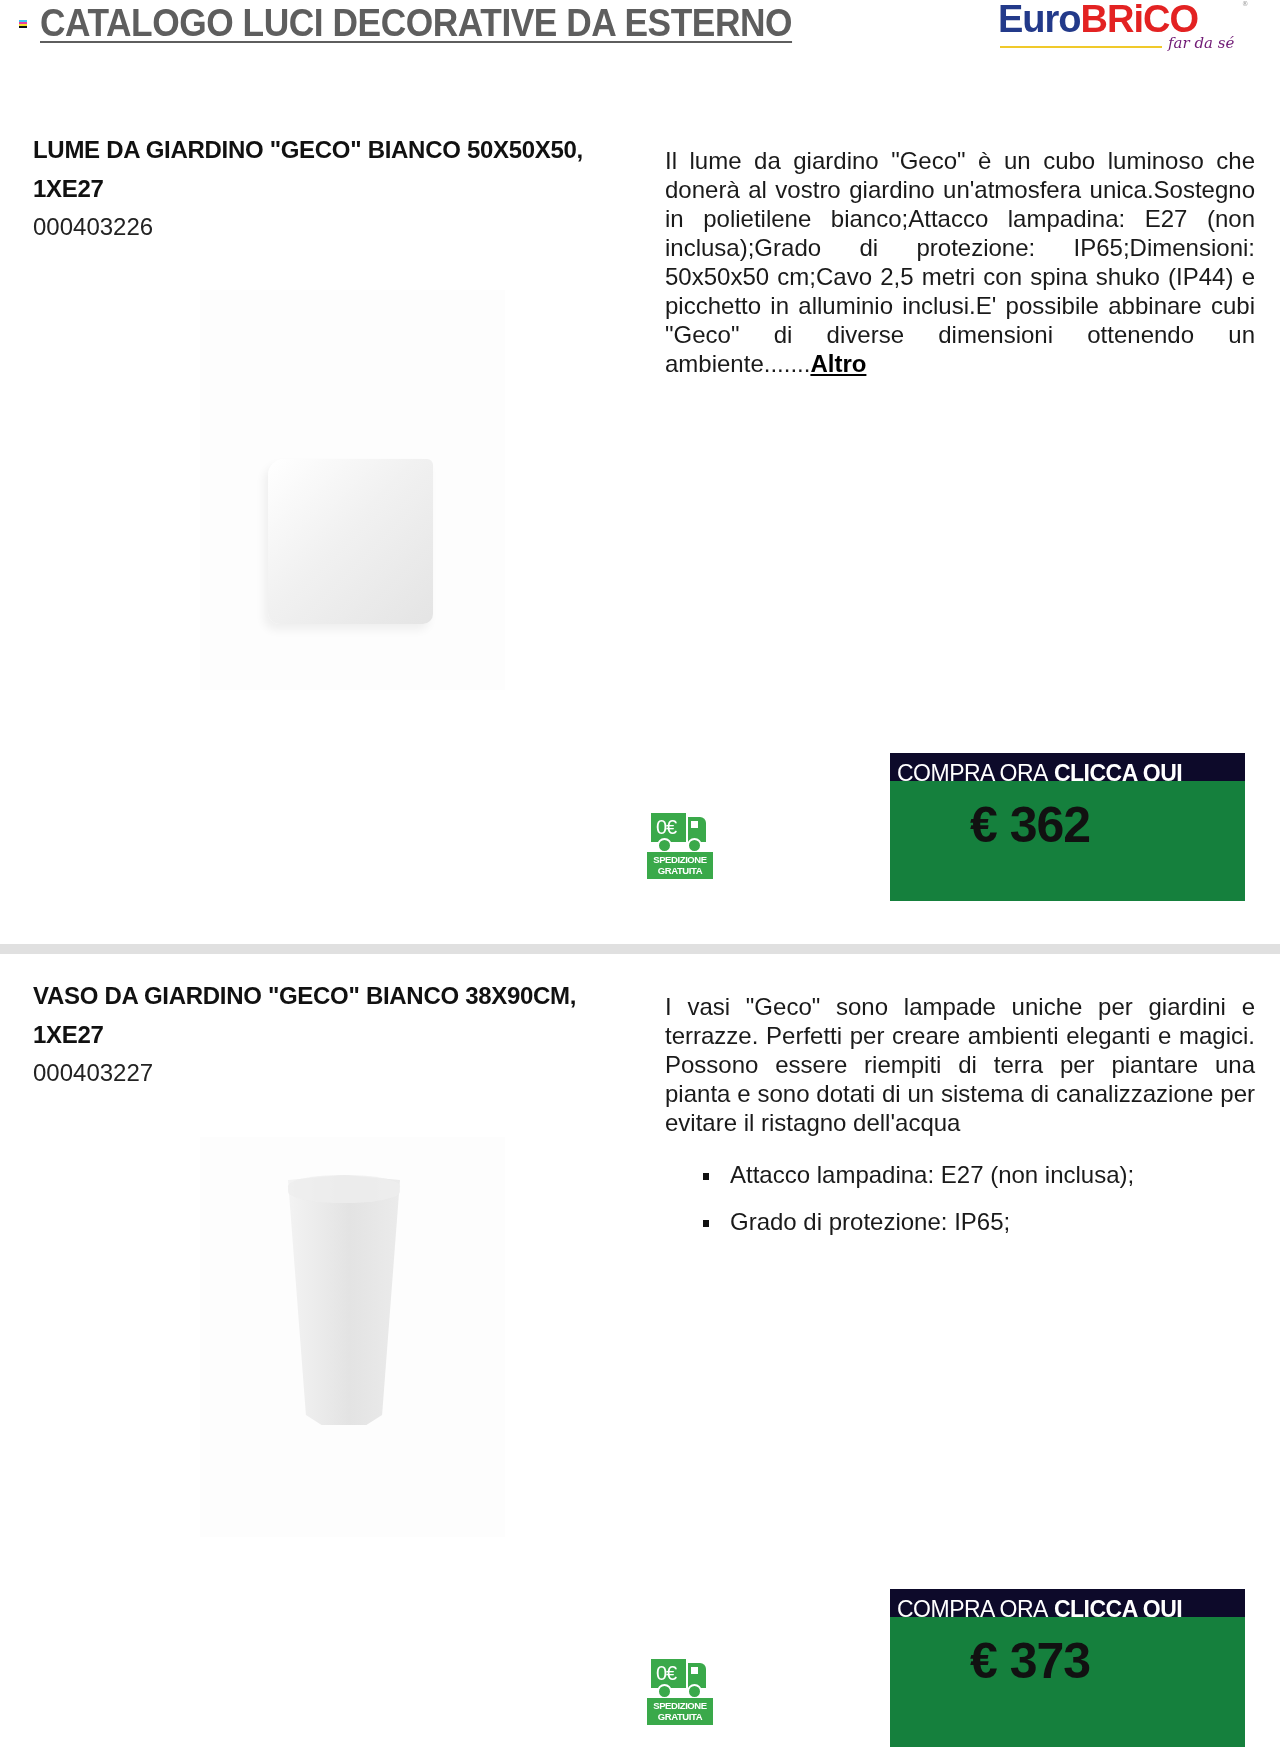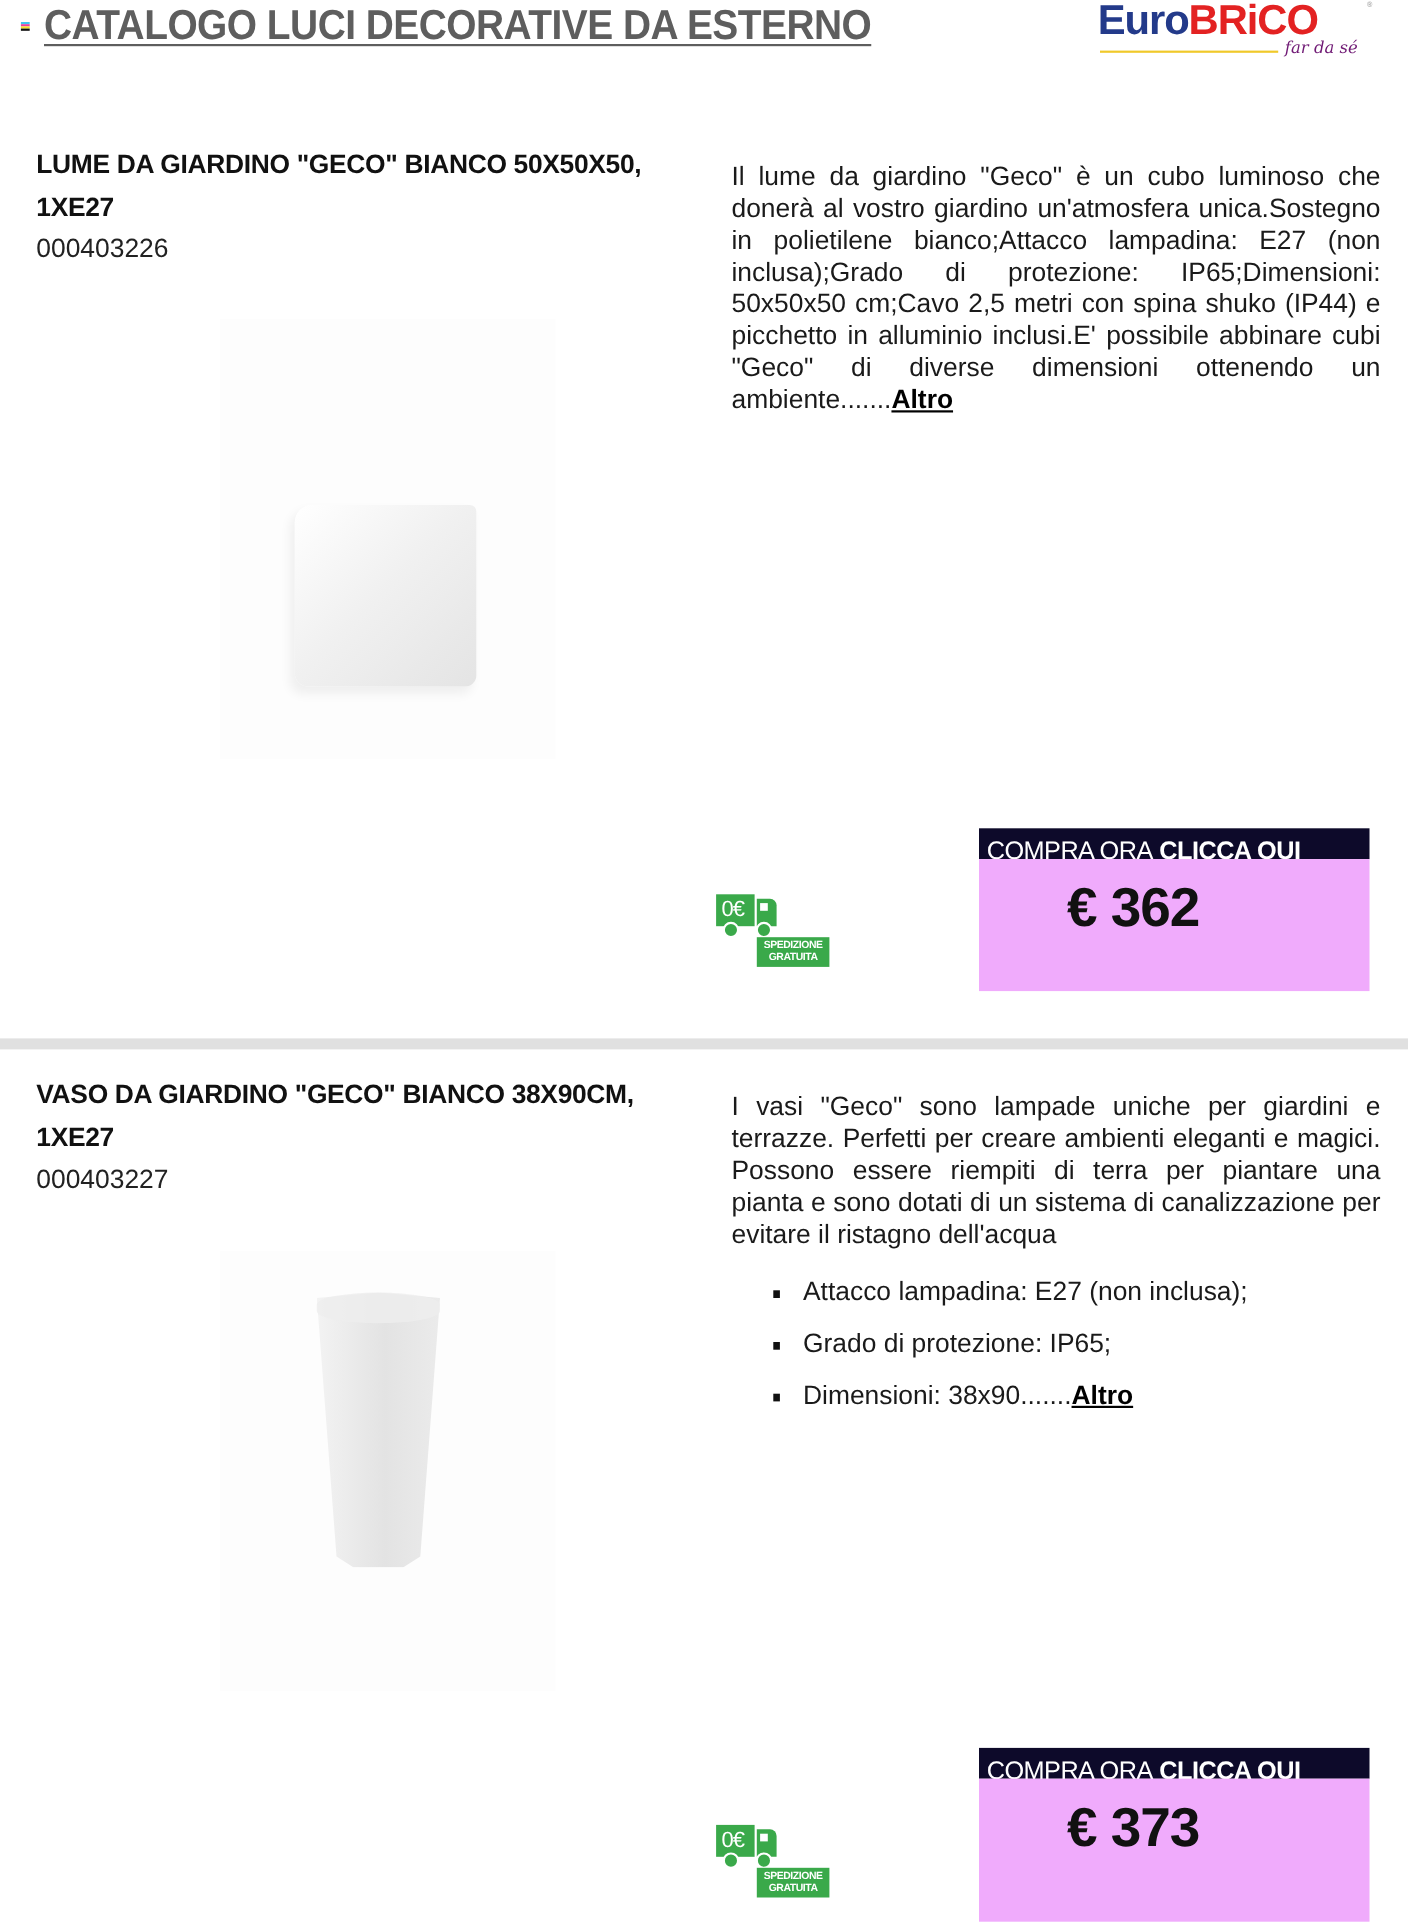--- a/index.html
+++ b/index.html
@@ -47,28 +47,28 @@
 
     .ship-badge { left: 647px; width: 66px; height: 66px; }
     .truck-body { position: absolute; left: 4px; top: 0; width: 35px; height: 29px; background: #3aa94a; }
     .truck-text { position: absolute; left: 5px; top: 1px; font-family: "Liberation Sans Narrow", "Liberation Sans", sans-serif;
                   font-size: 20px; color: #fff; line-height: 26px; letter-spacing: -1px; }
     .truck-cab { position: absolute; left: 41px; top: 4px; width: 18px; height: 25px; background: #3aa94a; border-radius: 0 6px 0 0; }
     .truck-win { position: absolute; left: 3px; top: 4px; width: 7px; height: 7px; background: #fff; }
     .wheel { position: absolute; top: 25px; width: 11px; height: 11px; border-radius: 50%; background: #3aa94a; border: 2px solid #fff; }
     .ship-label { position: absolute; left: 0; top: 39px; width: 66px; height: 27px; background: #3aa94a; color: #fff;
                   font-family: "Liberation Sans Narrow", "Liberation Sans", sans-serif; font-size: 9.5px; font-weight: bold;
-                  text-align: center; line-height: 11px; padding-top: 2px; box-sizing: border-box; letter-spacing: -0.4px; margin-left: 41px; }
+                  text-align: center; line-height: 11px; padding-top: 2px; box-sizing: border-box; letter-spacing: -0.4px; }
 
     .buy-box { left: 890px; width: 355px; }
     .buy-header { height: 28px; background: #0d0a2a; color: #fff; padding-left: 7px; box-sizing: border-box;
                   font-family: "Liberation Sans Narrow", "Liberation Sans", sans-serif; font-size: 23px; line-height: 40px; white-space: nowrap; }
     .buy-header .cta1 { text-decoration: underline; letter-spacing: -0.5px; }
     .buy-header .cta2 { font-weight: bold; text-decoration: underline; margin-left: 6px; letter-spacing: -0.5px; }
-    .buy-price { background: #f0abfc; height: 120px; position: relative; }
+    .buy-price { background: #15803d; height: 120px; position: relative; }
     .price-text { position: absolute; left: 80px; top: 15px; font-family: "Liberation Sans", sans-serif; font-weight: bold;
                   font-size: 50px; color: #111; letter-spacing: -1px; }
 
     .divider { left: 0; top: 944px; width: 1280px; height: 10px; background: #e0e0e0; }
   </style>
 </head>
 <body>
 
 <div class="abs cmyk-marker">
   <span style="background:#3ec6f0"></span>
@@ -134,21 +134,20 @@
 <div class="abs img-frame" style="top:1137px;">
   <div class="vase"></div>
   <div class="vase-rim"></div>
 </div>
 
 <div class="abs desc" style="top:992px;">I vasi "Geco" sono lampade uniche per giardini e terrazze. Perfetti per creare ambienti eleganti e magici. Possono essere riempiti di terra per piantare una pianta e sono dotati di un sistema di canalizzazione per evitare il ristagno dell'acqua</div>
 
 <ul class="abs bullets" style="top:1160px;">
   <li>Attacco lampadina: E27 (non inclusa);</li>
   <li>Grado di protezione: IP65;</li>
-  <li><span>Dimensioni: 38x90.......</span><a href="#" class="more-link">Altro</a></li>
 </ul>
 
 <div class="abs ship-badge" style="top:1659px;">
   <div class="truck-body">
       <span class="truck-text">0€</span>
     </div>
   <div class="truck-cab">
       <div class="truck-win"></div>
     </div>
   <div class="wheel" style="left:10px;"></div>

